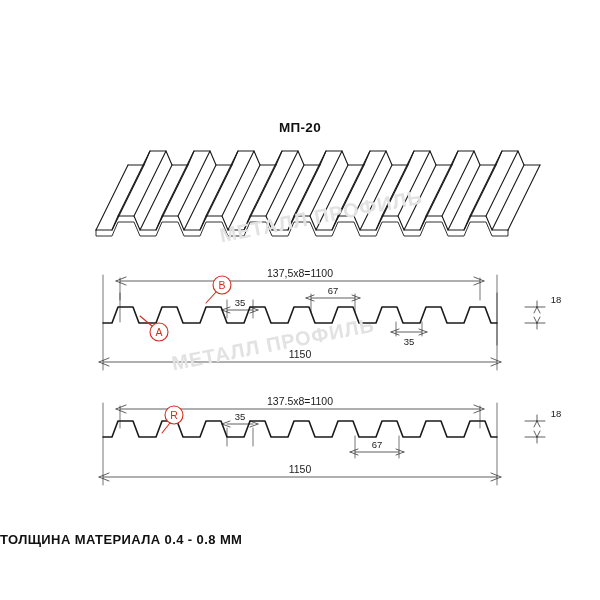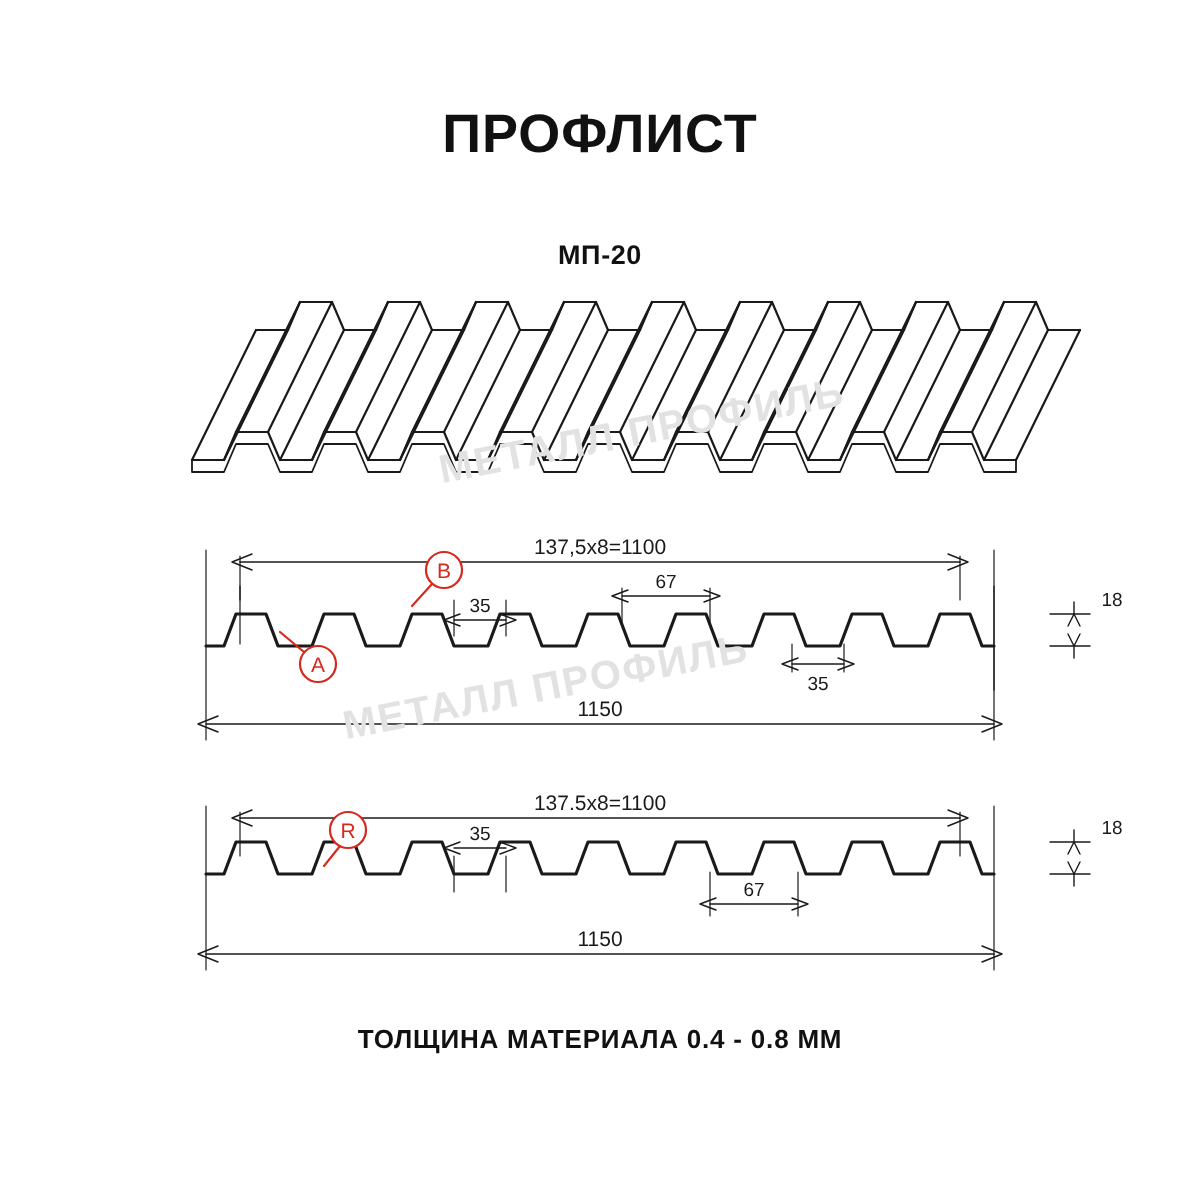--- a/index.html
+++ b/index.html
@@ -39,24 +39,24 @@
     width: 600px;
     text-align: center;
     font-size: 13.5px;
     font-weight: bold;
     letter-spacing: 0.3px;
     color: #111111;
     margin-top: 32px;
   }
   .footer {
     position: absolute;
-    top: 512px;
+    top: 532px;
     left: 0;
     width: 600px;
-    text-align: center;
+    text-align: left;
     font-size: 13px;
     font-weight: bold;
     letter-spacing: 0.4px;
     color: #111111;
   }
   svg.draw {
     position: absolute;
     top: 0;
     left: 0;
     width: 600px;
@@ -74,21 +74,20 @@
     user-select: none;
   }
   .wm1 { top: 205px; left: 218px; }
   .wm2 { top: 333px; left: 170px; }
 </style>
 </head>
 <body>
 
 <div class="page">
 
-  <div class="title">ПРОФЛИСТ</div>
   <div class="subtitle">МП-20</div>
 
   <svg class="draw" viewBox="0 0 600 600">
     <g fill="none" stroke="#1a1a1a" stroke-width="1.1" stroke-linejoin="round" stroke-linecap="round">
 
       <g stroke-width="1.1">
 
         <path d="M96,230 L112,230 L118,216 L134,216 L140,230 L156,230 L162,216 L178,216 L184,230 L200,230
                  L206,216 L222,216 L228,230 L244,230 L250,216 L266,216 L272,230 L288,230 L294,216 L310,216
                  L316,230 L332,230 L338,216 L354,216 L360,230 L376,230 L382,216 L398,216 L404,230 L420,230

